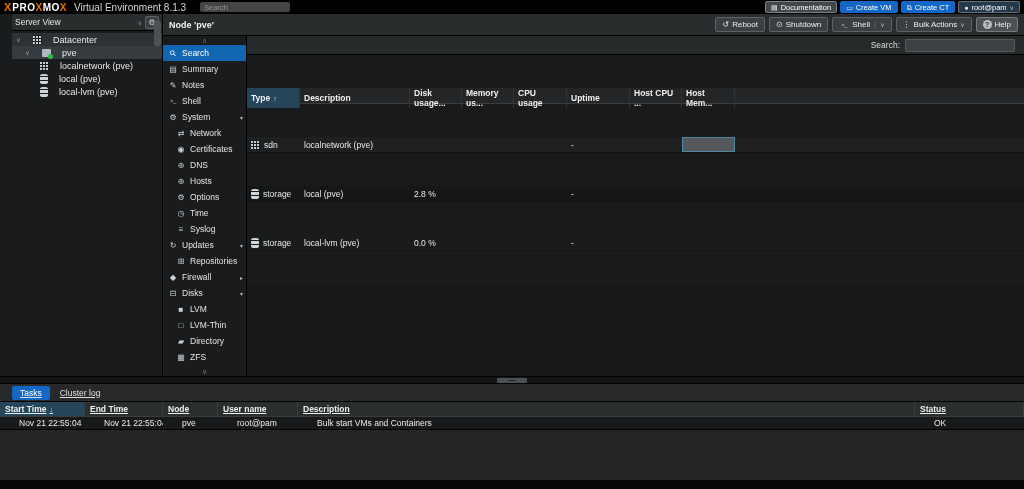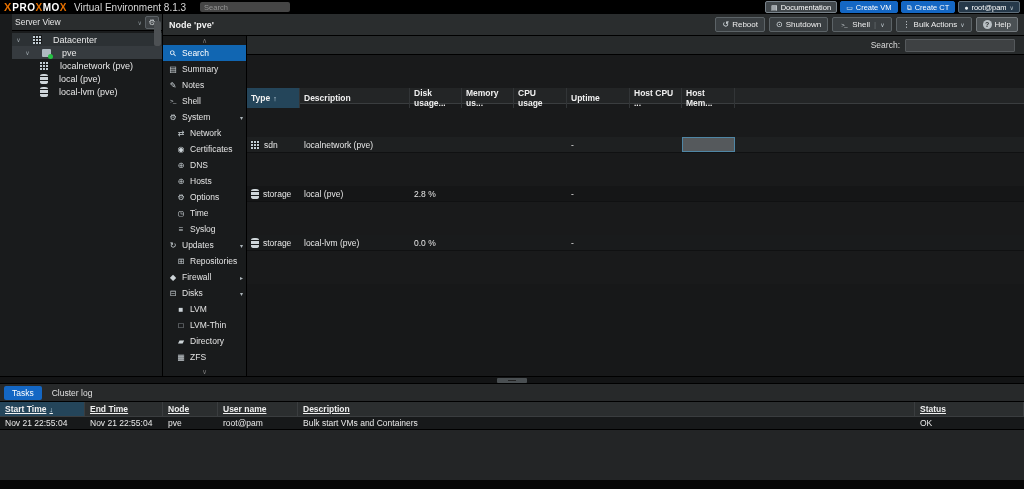--- a/index.html
+++ b/index.html
@@ -106,32 +106,32 @@
 
   
   .splitter { flex:0 0 8px; background:#131415; border-top:1px solid #000; border-bottom:1px solid #000; position:relative; }
   .splitter .handle { position:absolute; left:50%; top:1px; transform:translateX(-50%);
     width:30px; height:5px; background:#4a4f52; border-radius:1px; cursor:row-resize; }
   .splitter .handle::after { content:""; position:absolute; left:50%; top:2px; transform:translateX(-50%);
     width:8px; height:1px; background:#222; }
 
   
   .tasks-panel { flex:0 0 auto; background:#222425; display:flex; flex-direction:column; }
-  .tabs { flex:0 0 17px; display:flex; align-items:center; background:#27292a; padding-left:4px; gap:2px; }
+  .tabs { flex:0 0 17px; display:flex; align-items:center; background:#27292a; padding-left:12px; gap:2px;text-decoration:underline; }
   .tab { height:14px; display:flex; align-items:center; padding:0 8px; font-size:8.5px;
     border-radius:2px; color:#e0e0e0; cursor:pointer; }
   .tab.active { background:#1467c4; color:#fff; }
   .tasks-head, .tasks-row { display:grid; grid-template-columns:85px 78px 55px 80px 617px 1fr; }
   .tasks-head { flex:0 0 16px; height:16px; background:#2b2e2f; border-top:1px solid #000;
     border-bottom:1px solid #3a3d3f; font-size:8.5px; font-weight:bold; color:#f0f0f0; }
   .tasks-head .cell { display:flex; align-items:center; padding:0 5px; border-right:1px solid #3a3d3f; cursor:pointer;text-decoration:underline; }
   .tasks-head .cell.sorted { background:#24455a; }
   .tasks-row { flex:0 0 13px; height:13px; background:#17191a; border-bottom:1px solid #000;
     font-size:8.5px; color:#eaeaea; cursor:pointer; }
-  .tasks-row .cell { display:flex; align-items:center; padding:0 5px; white-space:nowrap; overflow:hidden; }
+  .tasks-row .cell { display:flex; align-items:center; padding:0 19px; white-space:nowrap; overflow:hidden; }
   .tasks-filler { flex:0 0 50px; background:#232526; }
   .bottom-strip { flex:0 0 9px; background:#060606; }
 </style>
 </head>
 <body>
 
 <div class="app">
 
   <header class="top-bar">
     <span class="logo">

